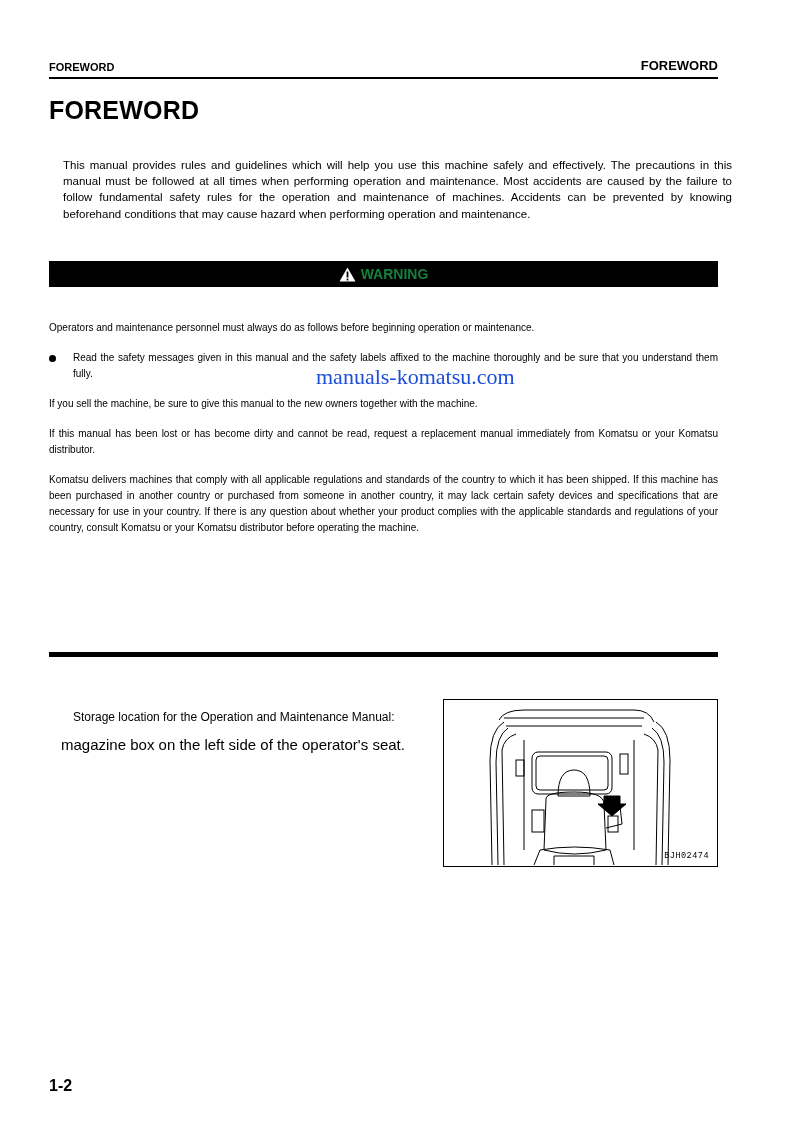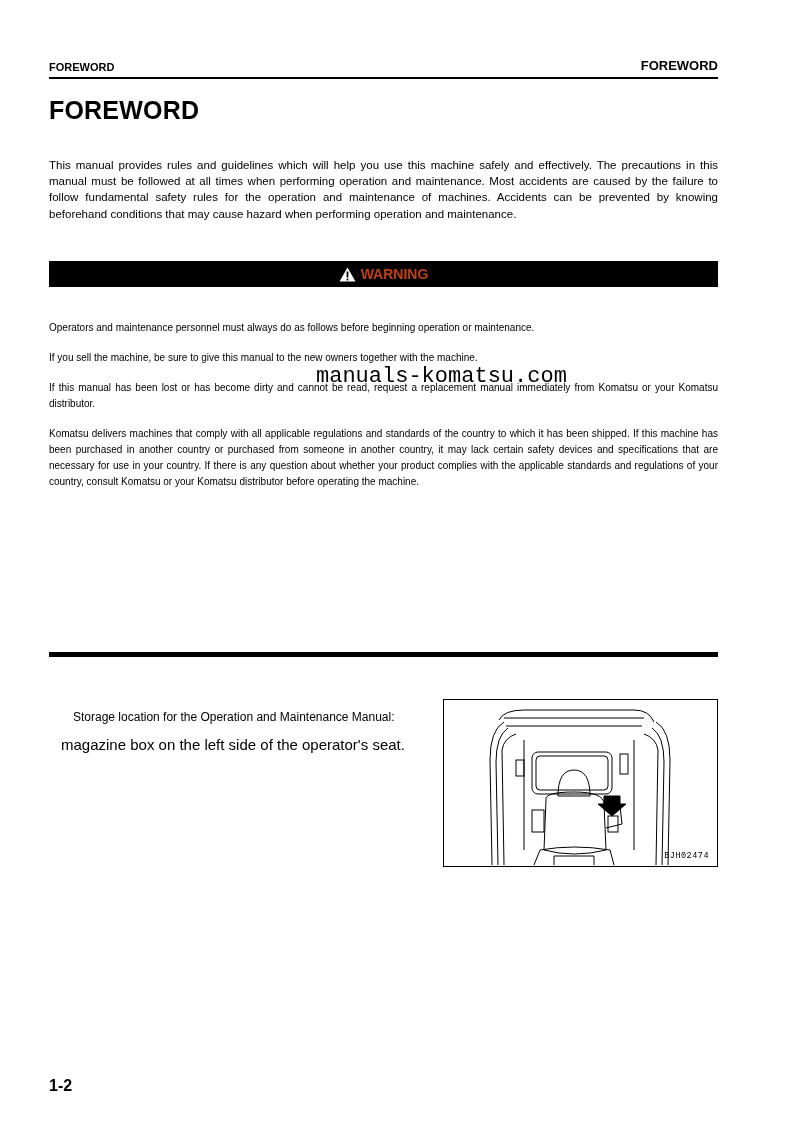--- a/index.html
+++ b/index.html
@@ -8,25 +8,25 @@
   .page { position: absolute; left: 49px; top: 0; width: 669px; }
 
   .running-head { position: absolute; top: 57px; left: 0; width: 669px; height: 20px;
                   border-bottom: 2px solid #000; }
   .rh-left { position: absolute; left: 0; top: 4px; font-size: 11px; font-weight: bold; }
   .rh-right { position: absolute; right: 0; top: 1px; font-size: 13px; font-weight: bold; }
 
   .page-title { position: absolute; top: 96px; left: 0; font-size: 25px; font-weight: bold;
                 margin: 0; letter-spacing: 0.2px; }
 
-  .intro { position: absolute; top: 157px; left: 0; width: 669px; font-size: 11.5px;
+  .intro { position: absolute; top: 157px; left: 14px; width: 669px; font-size: 11.5px;
            line-height: 16.2px; text-align: justify; margin: 0; }
 
   .warning-bar { position: absolute; top: 261px; left: 0; width: 669px; height: 26px;
-                 background: #000; color: #c2410c; display: flex; align-items: center;
+                 background: #000; color: #15803d; display: flex; align-items: center;
                  justify-content: center; font-weight: bold; font-size: 14px; }
   .warning-bar svg { margin-right: 5px; }
 
   .warn-body { position: absolute; top: 288px; left: 0; width: 669px; font-weight: normal;
                font-size: 10px; line-height: 16px; margin-top: 32px; }
   .warn-body p { margin: 0; text-align: justify; }
   .bullets { list-style: none; margin: 0; padding: 0; }
   .bullets li { position: relative; padding-left: 24px; text-align: justify; }
   .bullet-dot { position: absolute; left: 0; top: 5px; width: 7px; height: 7px;
                 border-radius: 50%; background: #000; }
@@ -34,22 +34,22 @@
   .bottom-rule { position: absolute; top: 652px; left: 0; width: 669px; height: 5px; background: #000; }
 
   .storage-label { position: absolute; top: 694px; left: 8px; font-size: 12px; margin: 16px; }
   .storage-value { position: absolute; top: 724px; left: 0; font-size: 15px; margin: 12px; }
 
   .figure { position: absolute; left: 394px; top: 699px; width: 273px; height: 166px;
             border: 1px solid #000; background: #fff; }
   .figure-id { position: absolute; right: 8px; bottom: 5px; font-family: "Liberation Mono", monospace;
                font-size: 8.5px; letter-spacing: 0.5px; padding-left: 44px; }
 
-  .watermark { position: absolute; top: 364px; left: 316px; font-size: 22px; color: #000000;
-               font-family: Liberation Mono, monospace; letter-spacing: 0px; }
+  .watermark { position: absolute; top: 364px; left: 316px; font-size: 22px; color: #1d4ed8;
+               font-family: Liberation Serif, serif; letter-spacing: 0px; }
 
   .page-number { position: absolute; top: 1077px; left: 0; font-size: 16px; font-weight: bold; }
 </style>
 </head>
 <body>
 
 <div class="page">
 
   <div class="running-head">
     <span class="rh-left">FOREWORD</span>
@@ -65,20 +65,24 @@
       <polygon points="8.5,0.5 16.5,14.5 0.5,14.5" fill="#fff"></polygon>
       <rect x="7.6" y="4.5" width="1.8" height="6" fill="#000"></rect>
       <rect x="7.6" y="11.6" width="1.8" height="1.8" fill="#000"></rect>
     </svg>
     <span>WARNING</span>
   </div>
 
   <div class="warn-body">
     <p style="margin-bottom:14px;">Operators and maintenance personnel must always do as follows before beginning operation or maintenance.</p>
     <ul class="bullets">
+      <li style="margin-bottom:14px;">
+        <span class="bullet-dot"></span>
+        <span>Read the safety messages given in this manual and the safety labels affixed to the machine thoroughly and be sure that you understand them fully.</span>
+      </li>
     </ul>
     <p style="margin-bottom:14px;">If you sell the machine, be sure to give this manual to the new owners together with the machine.</p>
     <p style="margin-bottom:14px;">If this manual has been lost or has become dirty and cannot be read, request a replacement manual immediately from Komatsu or your Komatsu distributor.</p>
     <p>Komatsu delivers machines that comply with all applicable regulations and standards of the country to which it has been shipped. If this machine has been purchased in another country or purchased from someone in another country, it may lack certain safety devices and specifications that are necessary for use in your country. If there is any question about whether your product complies with the applicable standards and regulations of your country, consult Komatsu or your Komatsu distributor before operating the machine.</p>
   </div>
 
   <div class="bottom-rule"></div>
 
   <p class="storage-label">Storage location for the Operation and Maintenance Manual:</p>
   <p class="storage-value">magazine box on the left side of the operator's seat.</p>

